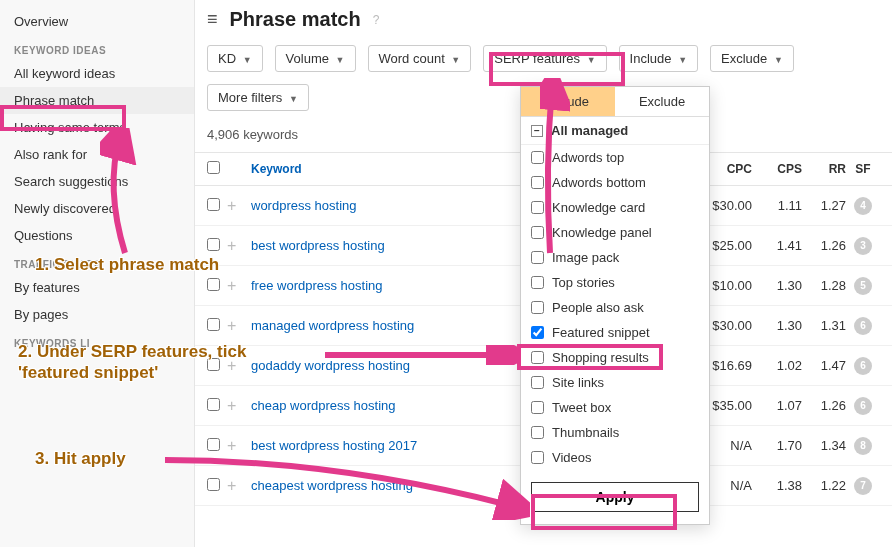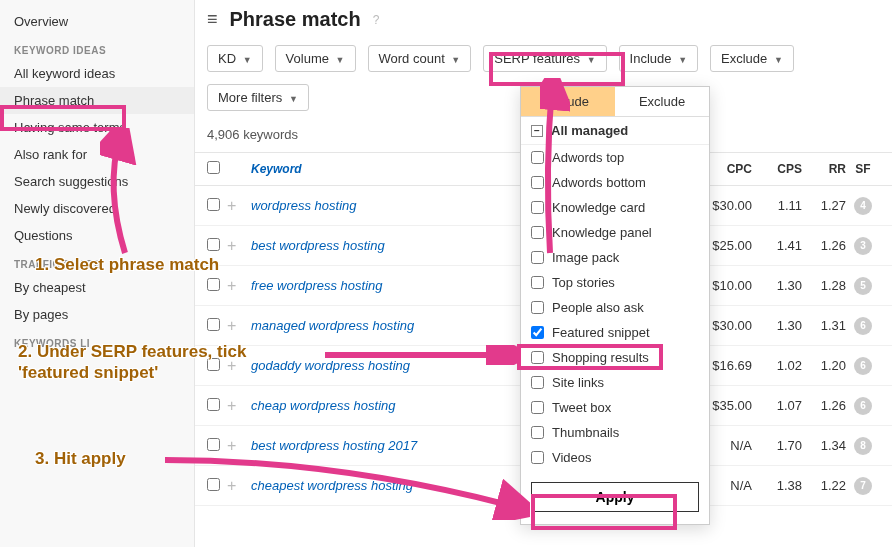--- a/index.html
+++ b/index.html
@@ -14,21 +14,21 @@
 .help-icon { font-size:12px; color:#bbb; }
 .filters { display:flex; gap:12px; padding:0 12px 10px; flex-wrap:wrap; }
 .filter-btn { border:1px solid #ccc; border-radius:3px; padding:5px 10px; background:#fff; cursor:pointer; font-size:13px; white-space:nowrap; }
 .caret { font-size:9px; margin-left:3px; color:#666; }
 .count-row { padding:6px 12px 10px; color:#555; }
 .table { width:100%; }
 .thead { display:flex; align-items:center; border-top:1px solid #e5e5e5; border-bottom:1px solid #e5e5e5; padding:8px 12px; font-size:12px; color:#333; font-weight:600; }
 .trow { display:flex; align-items:center; border-bottom:1px solid #f0f0f0; padding:10px 12px; min-height:40px; }
 .col-cb { width:20px; }
 .col-plus { width:24px; color:#bbb; font-size:16px; font-weight:300; }
-.col-kw { flex:1; min-width:0; color:#0060b7; cursor:pointer; padding-right:8px;font-style:italic; }
+.col-kw { flex:1; min-width:0; color:#0060b7; cursor:pointer; padding-right:8px; }
 .col-kd { width:48px; text-align:center; }
 .col-vol { width:60px; }
 .col-cpc { width:60px; text-align:right; }
 .col-cps { width:50px; text-align:right; }
 .col-rr { width:44px; text-align:right; }
 .col-sf { width:34px; text-align:center; }
 .kd-badge { display:inline-block; min-width:26px; padding:2px 6px; border-radius:3px; font-size:12px; font-weight:600; text-align:center; }
 .sf-badge { display:inline-block; width:18px; height:18px; border-radius:9px; background:#ccc; color:#fff; font-size:10px; line-height:18px; font-weight:600; }
 input[type=checkbox] { cursor:pointer; }
 
@@ -57,21 +57,21 @@
       <div class="sidebar-item">All keyword ideas</div>
       <div class="sidebar-item" style="background: rgb(238, 238, 238);">Phrase match</div>
       <div class="sidebar-item">Having same terms</div>
       <div class="sidebar-item">Also rank for</div>
       <div class="sidebar-item">Search suggestions</div>
       <div class="sidebar-item">Newly discovered</div>
       <div class="sidebar-item">Questions</div>
     </div>
   <div class="sidebar-hdr">TRAFFIC SHARE</div>
   <div id="side2">
-      <div class="sidebar-item">By cheapest</div>
+      <div class="sidebar-item">By features</div>
       <div class="sidebar-item">By pages</div>
     </div>
   <div class="sidebar-hdr">KEYWORDS LI</div>
 </div>
 
 <div class="main">
   <div class="title-row">
     <span class="hamburger">≡</span>
     <span class="title">Phrase match</span>
     <span class="help-icon">?</span>
@@ -144,21 +144,21 @@
           <div class="col-sf"><span class="sf-badge">6</span></div>
         </div>
         <div class="trow">
           <div class="col-cb"><input type="checkbox" style=""></div>
           <div class="col-plus">+</div>
           <div class="col-kw">godaddy wordpress hosting</div>
           <div class="col-kd"><span class="kd-badge" style="background:#aee08b">2</span></div>
           <div class="col-vol"></div>
           <div class="col-cpc">$16.69</div>
           <div class="col-cps">1.02</div>
-          <div class="col-rr">1.20</div>
+          <div class="col-rr">1.47</div>
           <div class="col-sf"><span class="sf-badge">6</span></div>
         </div>
         <div class="trow">
           <div class="col-cb"><input type="checkbox" style=""></div>
           <div class="col-plus">+</div>
           <div class="col-kw">cheap wordpress hosting</div>
           <div class="col-kd"><span class="kd-badge" style="background:#aee08b">18</span></div>
           <div class="col-vol"></div>
           <div class="col-cpc">$35.00</div>
           <div class="col-cps">1.07</div>

